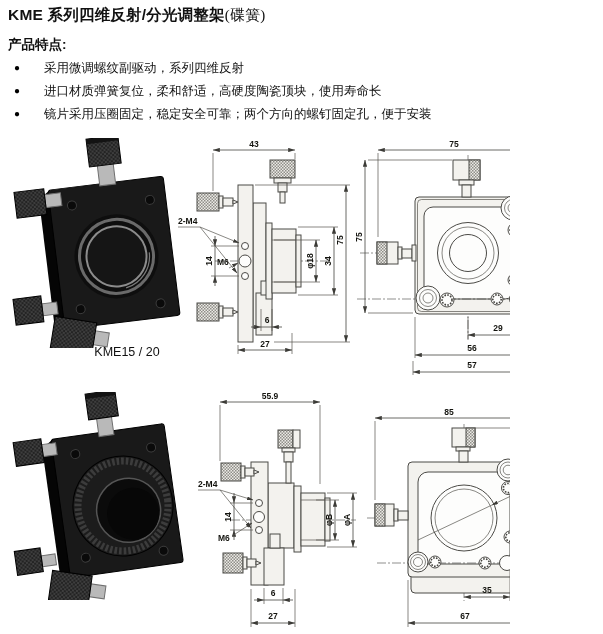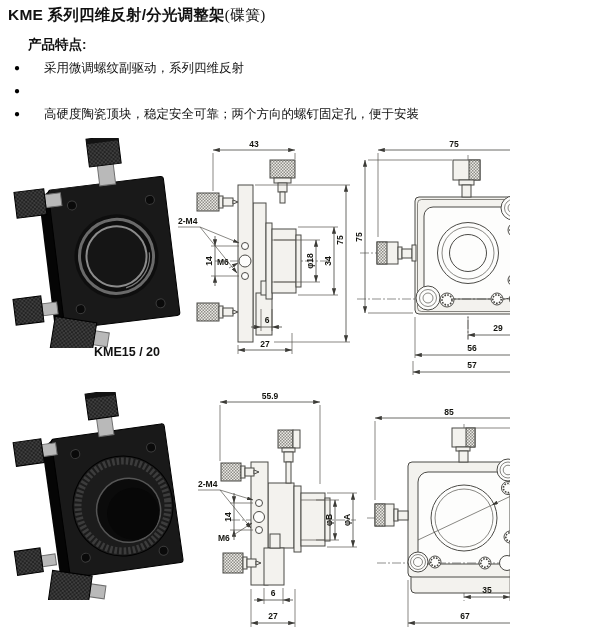--- a/index.html
+++ b/index.html
@@ -1,25 +1,25 @@
 <!DOCTYPE html>
 <html><head>
 <meta charset="utf-8">
 <style>
   html,body{margin:0;padding:0;background:#fff;}
   .page{position:relative;width:510px;height:634px;background:#fff;overflow:hidden;
         font-family:"Liberation Sans",sans-serif;color:#111;}
   .title{position:absolute;left:8px;top:5px;font-size:15.5px;font-weight:bold;letter-spacing:.2px;}
   .title .suffix{font-family:"Liberation Serif",serif;font-weight:normal;font-size:15px;}
-  .features-heading{position:absolute;left:8px;top:36px;font-size:13.5px;font-weight:600;margin-left:20px;}
+  .features-heading{position:absolute;left:8px;top:36px;font-size:13.5px;font-weight:600;}
   .features{position:absolute;left:8px;top:61px;margin:0;padding:0;list-style:none;}
   .features li{display:flex;align-items:flex-start;margin-bottom:9px;height:14px;}
   .features .blt{width:30px;font-size:10px;line-height:14px;padding-left:6px;color:#000;}
   .features .ftx{font-size:12.5px;line-height:14px;}
-  .model-label{position:absolute;font-size:12.5px;color:#111;text-align:center;width:120px;font-weight:bold;}
+  .model-label{position:absolute;font-size:12.5px;color:#111;text-align:center;width:120px;}
   .fig{position:absolute;}
   
   .p  {fill:#f3f2ee;stroke:#4b4a46;stroke-width:1;}
   .pw {fill:#fdfdfc;stroke:#4b4a46;stroke-width:1;}
   .thin{stroke:#56554f;stroke-width:.7;fill:none;}
   .dim{stroke:#45443f;stroke-width:.8;fill:none;}
   .cl {stroke:#45443f;stroke-width:.6;fill:none;stroke-dasharray:9 2 2 2;}
   .ks {stroke:#45443f;stroke-width:1.6;fill:none;stroke-dasharray:1.6 1.3;}
   text.d{font-family:"Liberation Sans",sans-serif;font-size:8.5px;font-weight:bold;fill:#14140f;}
   
@@ -56,24 +56,25 @@
     <span>KME 系列四维反射/分光调整架</span><span class="suffix">(碟簧)</span>
   </div>
   <div class="features-heading">产品特点:</div>
   <ul class="features">
     <li>
       <span class="blt">●</span>
       <span class="ftx">采用微调螺纹副驱动，系列四维反射</span>
     </li>
     <li>
       <span class="blt">●</span>
+      <span class="ftx">进口材质弹簧复位，柔和舒适，高硬度陶瓷顶块，使用寿命长</span>
     </li>
     <li>
       <span class="blt">●</span>
-      <span class="ftx">高硬度陶瓷顶块，稳定安全可靠；两个方向的螺钉固定孔，便于安装</span>
+      <span class="ftx">镜片采用压圈固定，稳定安全可靠；两个方向的螺钉固定孔，便于安装</span>
     </li>
   </ul>
 
   <svg class="fig" style="left:8px;top:138px" width="180" height="210" viewBox="0 0 180 210">
     <g transform="rotate(-7 95 115)">
       <polygon class="ph-side" points="38,54 50,46 50,188 38,178"></polygon>
       <rect class="ph-body" x="48" y="46" width="116" height="140" rx="3"></rect>
       <g>
         <circle class="ph-hole" cx="70" cy="64" r="4.5"></circle>
         <circle class="ph-hole" cx="148" cy="68" r="4.5"></circle>

